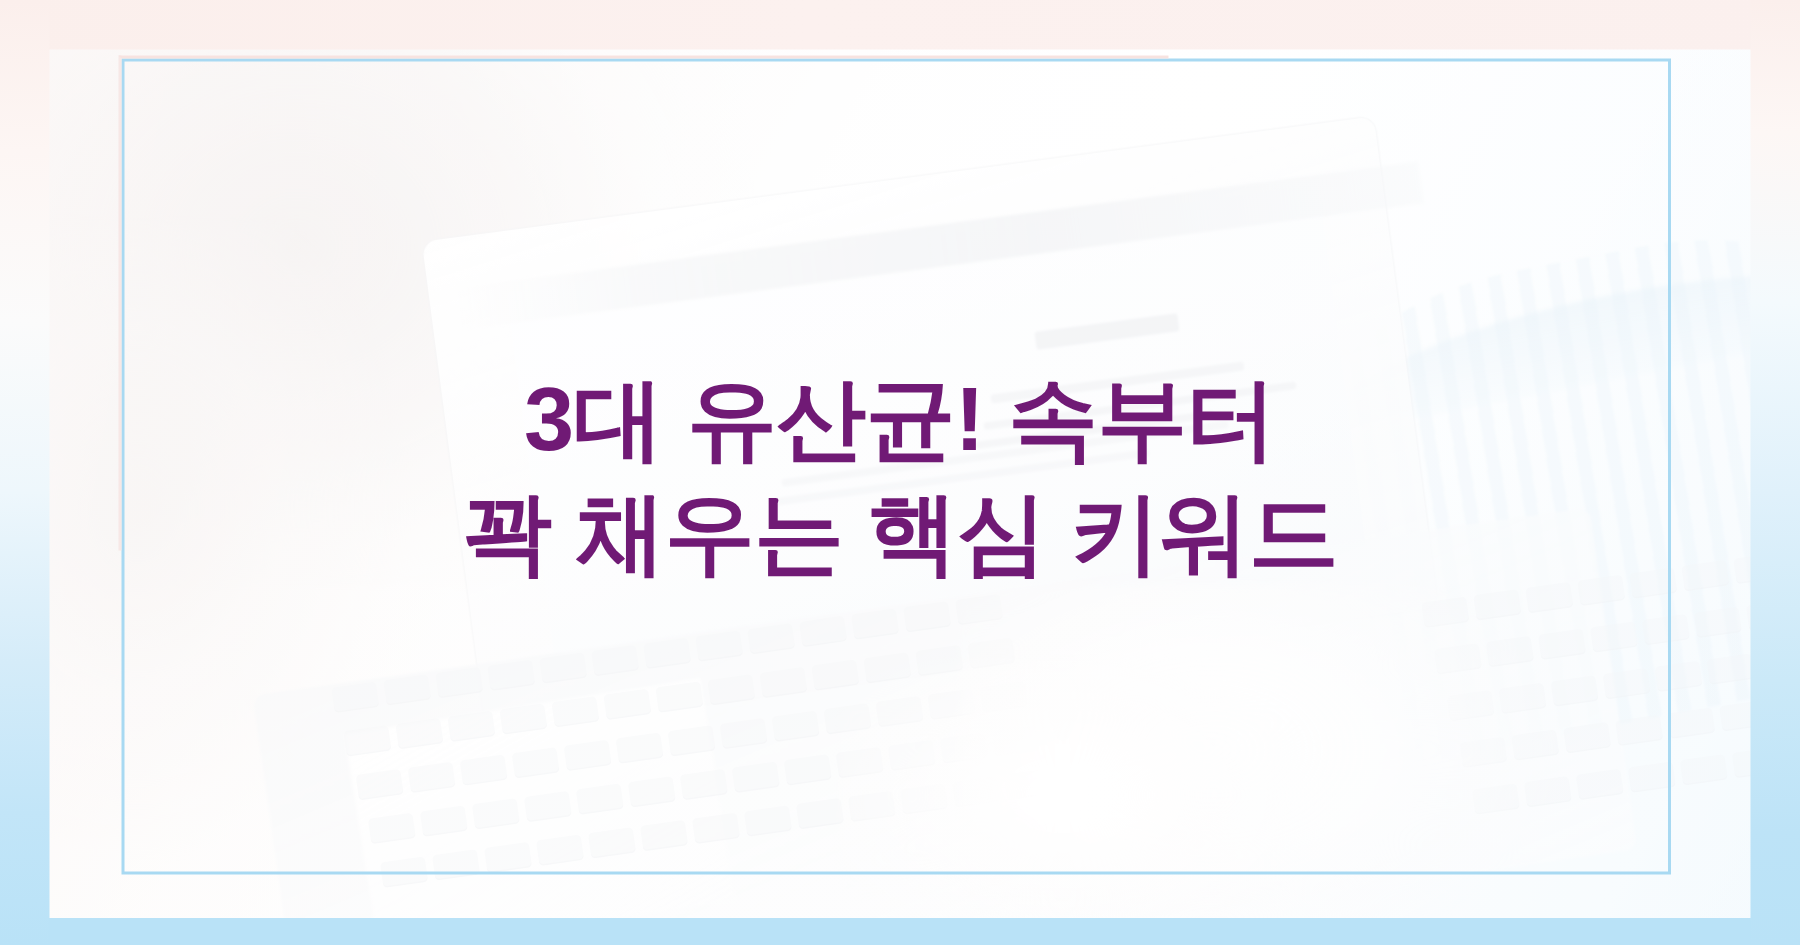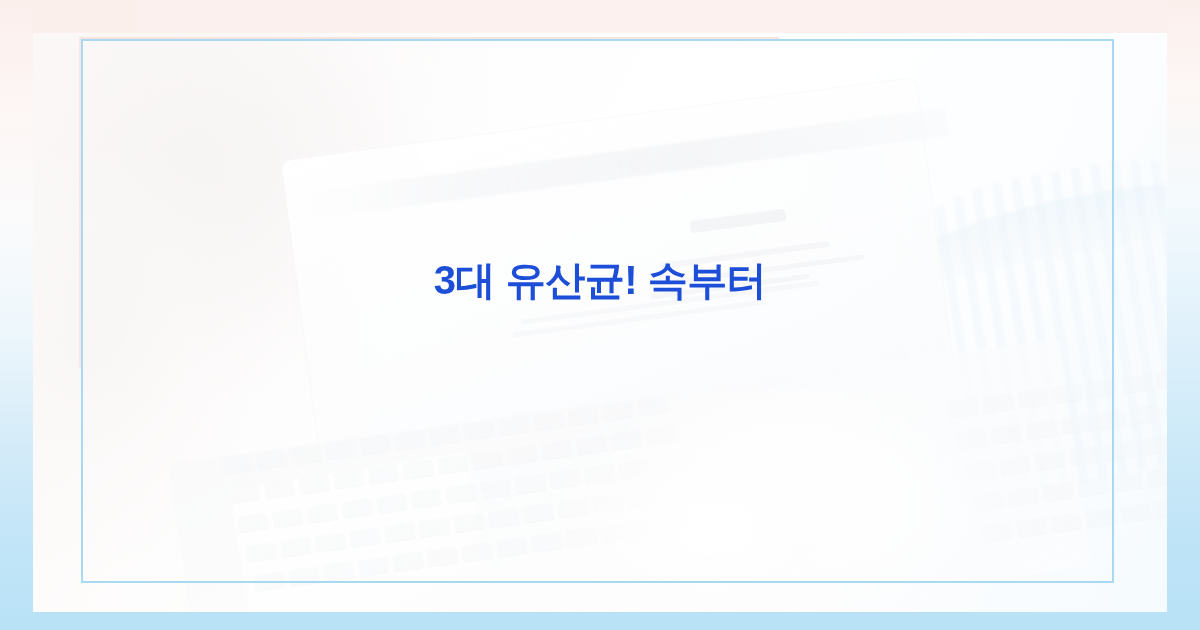--- a/index.html
+++ b/index.html
@@ -304,22 +304,22 @@
   .title-block {
     position: absolute;
     z-index: 10;
     left: 0;
     top: 242px;
     width: 1200px;
     text-align: center;
   }
   .title-line {
     display: block;
-    color: #1d4ed8;
-    font-size: 40px;
+    color: #701a75;
+    font-size: 60px;
     font-weight: 700;
     line-height: 76px;
     letter-spacing: -0.5px;
     white-space: pre;
   }
 </style>
 </head>
 <body>
 
 <div id="canvas">
@@ -483,15 +483,16 @@
   <div class="inner-rule"></div>
   <div class="inner-rule-fade"></div>
 
   <div class="band band-top"></div>
   <div class="band band-bottom"></div>
   <div class="band band-left"></div>
   <div class="band band-right"></div>
 
   <div class="title-block">
     <span class="title-line">3대 유산균! 속부터</span>
+    <span class="title-line">꽉 채우는 핵심 키워드</span>
   </div>
 
 </div>
 
 </body></html>

